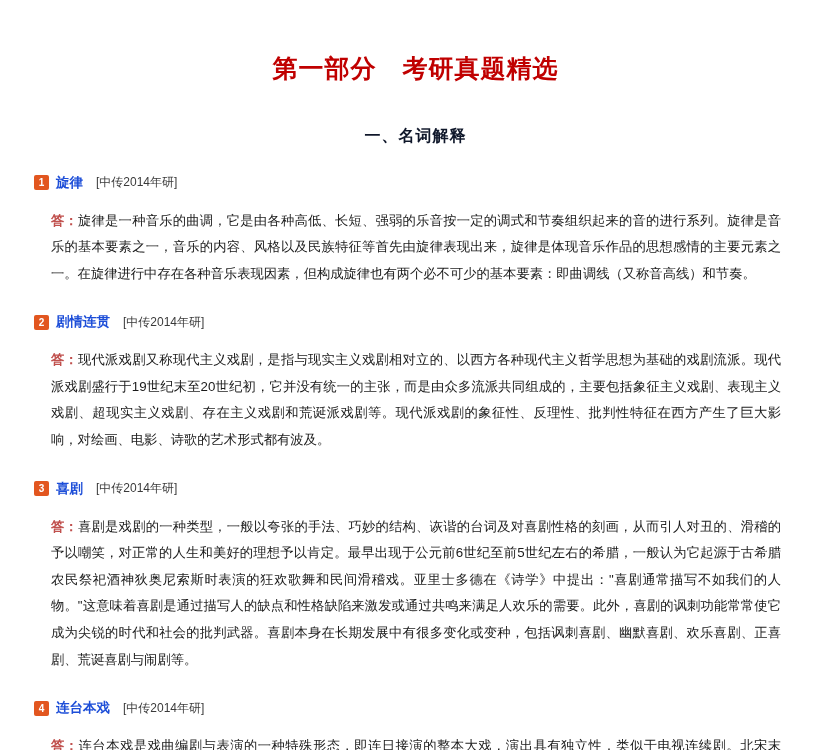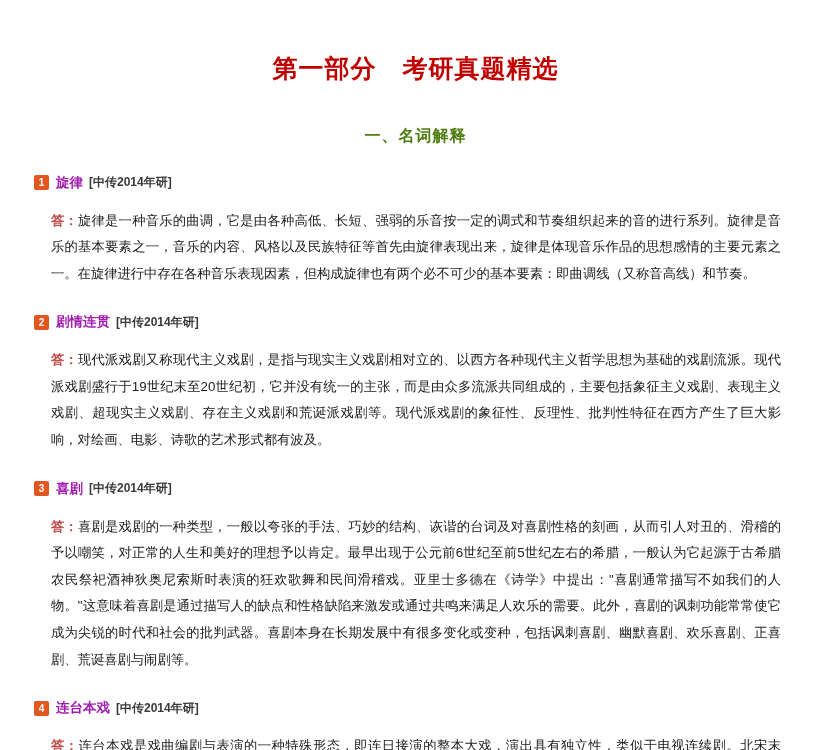--- a/index.html
+++ b/index.html
@@ -22,21 +22,21 @@
     text-align: center;
     color: #c00000;
     font-size: 25px;
     font-weight: bold;
     letter-spacing: 1px;
     margin: 14px 0 0 0;
     line-height: 1.5;
   }
   .section-title {
     text-align: center;
-    color: #4d7c0f;
+    color: #0f172a;
     font-size: 16px;
     font-weight: bold;
     letter-spacing: 1px;
     margin: 36px 0 0 0;
     line-height: 1.5;
   }
   .entry {
     margin-top: 26px;
   }
   .entry-head {
@@ -53,29 +53,29 @@
     background: #e2561f;
     color: #ffffff;
     font-size: 10px;
     font-weight: bold;
     font-family: "Liberation Sans", sans-serif;
     border-radius: 2px;
     margin-right: 7px;
     flex: none;
   }
   .term {
-    color: #a21caf;
+    color: #1d4ed8;
     font-size: 13.5px;
     font-weight: bold;
   }
   .source {
     color: #3a3a3a;
     font-size: 12px;
-    font-weight: bold;
-    margin-left: 6px;
+    font-weight: normal;
+    margin-left: 13px;
   }
   .answer {
     font-size: 13.3px;
     line-height: 2.0;
     text-align: justify;
     color: #1a1a1a;
     margin: 16px;
   }
   .answer-label {
     color: #c0504d;

